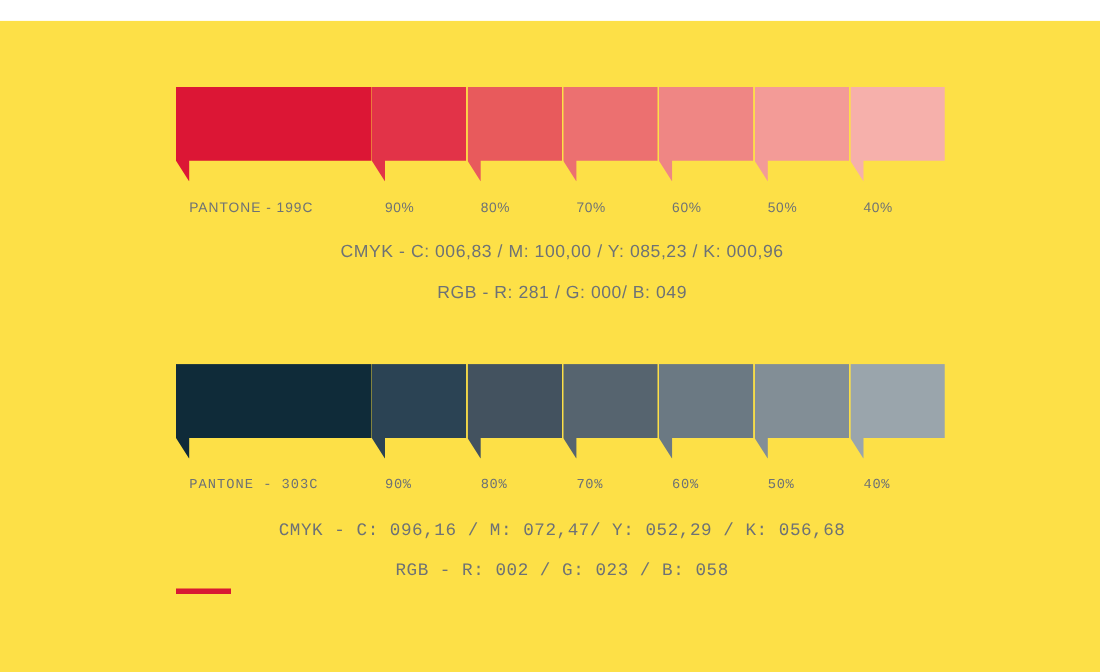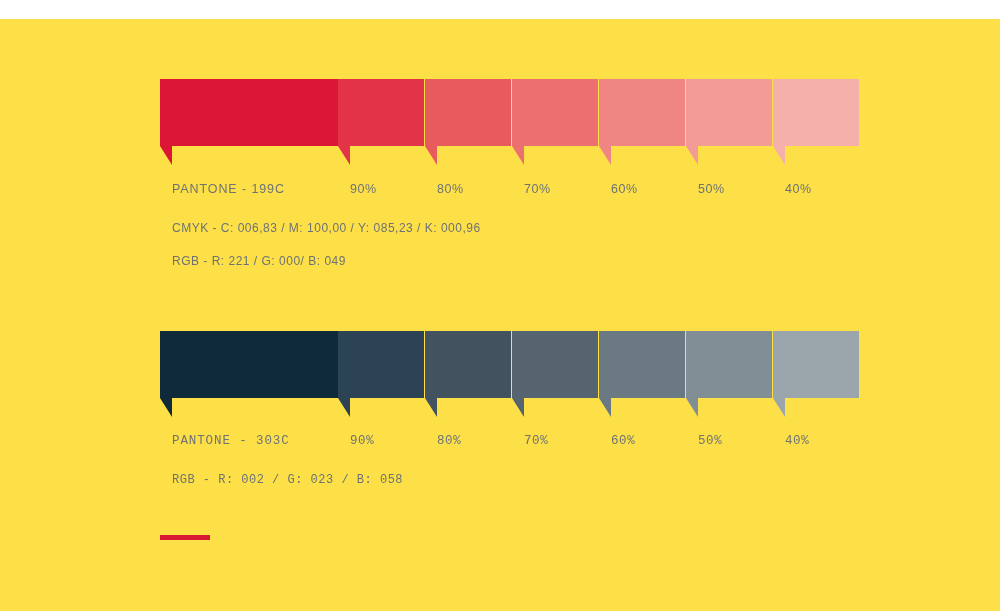--- a/index.html
+++ b/index.html
@@ -68,25 +68,26 @@
     font-size: 12.5px;
     letter-spacing: 0.6px;
     color: #6e7275;
     white-space: nowrap;
   }
   .caption.pantone {
     letter-spacing: 0.9px;
   }
 
   .spec-line {
-    font-size: 12px;
+    font-size: 16px;
     letter-spacing: 0.5px;
     color: #6e7275;
     white-space: nowrap;
     margin-left: 12px;
+    text-align: center;
   }
   .spec-line.cmyk { margin-top: 19px; }
   .spec-line.rgb  { margin-top: 19px; }
 
   
   .footer-rule {
     position: absolute;
     left: 160px;
     top: 516px;
     width: 50px;
@@ -115,21 +116,21 @@
       <div class="caption pantone" style="left: 12px;">PANTONE - 199C</div>
       <div class="caption" style="left: 190px;">90%</div>
       <div class="caption" style="left: 277px;">80%</div>
       <div class="caption" style="left: 364px;">70%</div>
       <div class="caption" style="left: 451px;">60%</div>
       <div class="caption" style="left: 538px;">50%</div>
       <div class="caption" style="left: 625px;">40%</div>
     </div>
 
     <div class="spec-line cmyk">CMYK - C: 006,83 / M: 100,00 / Y: 085,23 / K: 000,96</div>
-    <div class="spec-line rgb">RGB - R: 221 / G: 000/ B: 049</div>
+    <div class="spec-line rgb">RGB - R: 281 / G: 000/ B: 049</div>
   </div>
 
   <div class="palette-block secondary">
 
     <div class="swatch-row">
       <div class="swatch" style="left: 0px; width: 178px; background-color: rgb(15, 43, 57); clip-path: polygon(0% 0%, 100% 0%, 100% 78%, 6.74% 78%, 6.74% 100%, 0% 78%);"></div>
       <div class="swatch" style="left: 178px; width: 86px; background-color: rgb(43, 67, 84); clip-path: polygon(0% 0%, 100% 0%, 100% 78%, 13.95% 78%, 13.95% 100%, 0% 78%);"></div>
       <div class="swatch" style="left: 265px; width: 86px; background-color: rgb(67, 82, 95); clip-path: polygon(0% 0%, 100% 0%, 100% 78%, 13.95% 78%, 13.95% 100%, 0% 78%);"></div>
       <div class="swatch" style="left: 352px; width: 86px; background-color: rgb(86, 100, 111); clip-path: polygon(0% 0%, 100% 0%, 100% 78%, 13.95% 78%, 13.95% 100%, 0% 78%);"></div>
       <div class="swatch" style="left: 439px; width: 86px; background-color: rgb(107, 121, 131); clip-path: polygon(0% 0%, 100% 0%, 100% 78%, 13.95% 78%, 13.95% 100%, 0% 78%);"></div>
@@ -140,18 +141,19 @@
     <div class="caption-row">
       <div class="caption pantone" style="left: 12px;">PANTONE - 303C</div>
       <div class="caption" style="left: 190px;">90%</div>
       <div class="caption" style="left: 277px;">80%</div>
       <div class="caption" style="left: 364px;">70%</div>
       <div class="caption" style="left: 451px;">60%</div>
       <div class="caption" style="left: 538px;">50%</div>
       <div class="caption" style="left: 625px;">40%</div>
     </div>
 
+    <div class="spec-line cmyk">CMYK - C: 096,16 / M: 072,47/ Y: 052,29 / K: 056,68</div>
     <div class="spec-line rgb">RGB - R: 002 / G: 023 / B: 058</div>
   </div>
 
   <div class="footer-rule" style="background-color: rgb(216, 25, 51);"></div>
 
 </div>
 
 </body></html>

